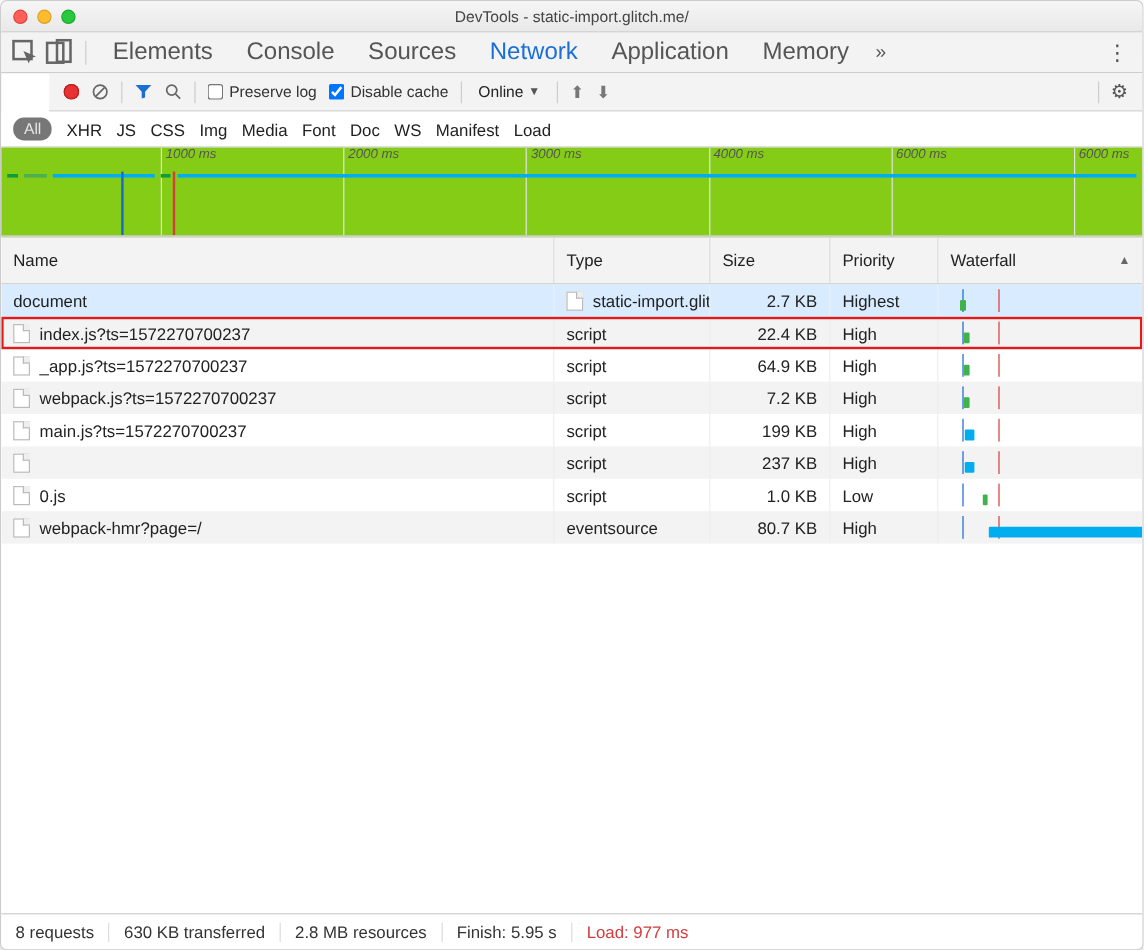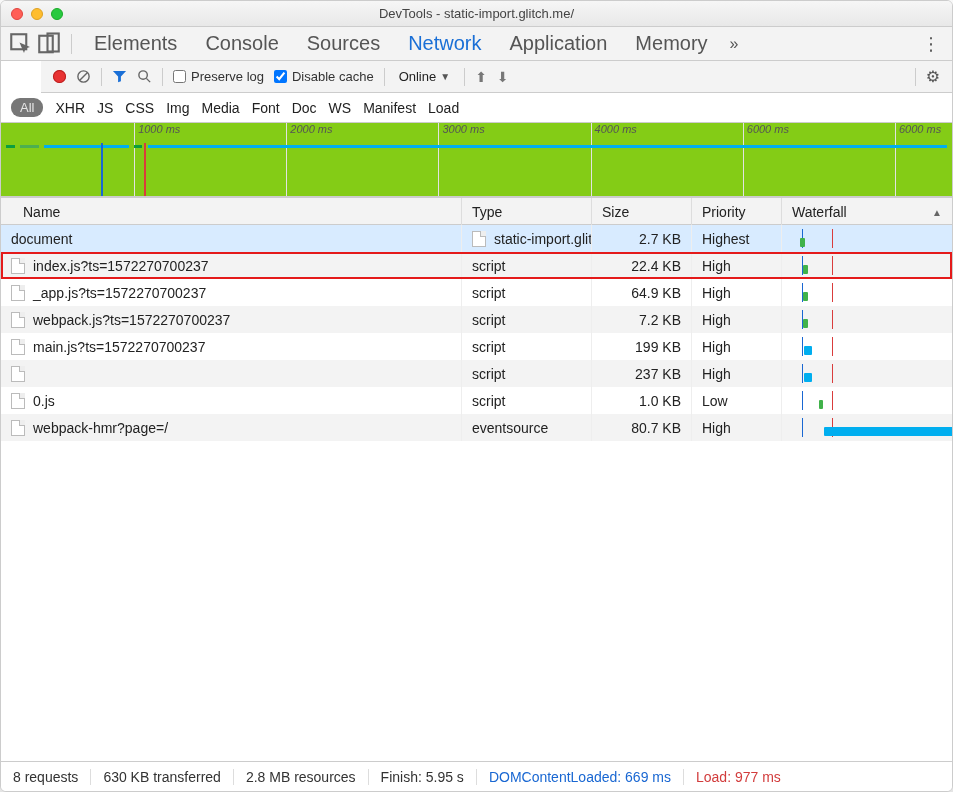--- a/index.html
+++ b/index.html
@@ -153,22 +153,22 @@
   .timeline .bar.g { background:#0b9e3f;}
   .timeline .bar.g2 { background:#4caf50;}
   .timeline .bar.b { background:#00aeef; }
   .timeline .vline-sel1 { position:absolute;top:20px;bottom:0;width:2px;background:#1967d2;}
   .timeline .vline-sel2 { position:absolute;top:20px;bottom:0;width:2px;background:#d93c3c;}
 
   
   .tablewrap { flex:1; overflow:hidden; background:#fff; display:flex; flex-direction:column;}
   .thead, .trow { display:grid; grid-template-columns: 1fr 130px 100px 90px 170px; }
   .thead {
-    height: 28px; background:#f3f3f3; border-top:1px solid #ccc;border-bottom:1px solid #ccc;
-    font-size:14px; color:#222;padding-left:12px;
+    height: 40px; background:#f3f3f3; border-top:1px solid #ccc;border-bottom:1px solid #ccc;
+    font-size:14px; color:#222;
   }
   .thead .cell { padding:6px 10px; border-right:1px solid #ddd; display:flex;align-items:center;justify-content:space-between;}
   .thead .cell:last-child{border-right:none;}
   .thead .tri { font-size:10px; color:#666; }
   .tbody { flex:1; overflow:auto; position:relative;}
   .trow { height:27px; font-size:14px; color:#222; }
   .trow:nth-child(even){ background:#f3f3f3; }
   .trow.selected { background:#d8ebff !important; }
   .trow.highlighted { outline:2px solid #e41a1a; outline-offset:-2px; position:relative; z-index:1;}
   .trow .cell { padding:4px 10px; border-right:1px solid #eee; display:flex; align-items:center; overflow:hidden; white-space:nowrap;}
@@ -461,17 +461,16 @@
           </div>
         </div>
       </div>
   </div>
 
   <div class="status">
     <div class="seg">8 requests</div>
     <div class="seg">630 KB transferred</div>
     <div class="seg">2.8 MB resources</div>
     <div class="seg">Finish: 5.95 s</div>
-    <div class="seg dcl">DOMContentLoaded: 669 ms</div>
     <div class="seg ld">Load: 977 ms</div>
   </div>
 
 </div>
 
 </body></html>

